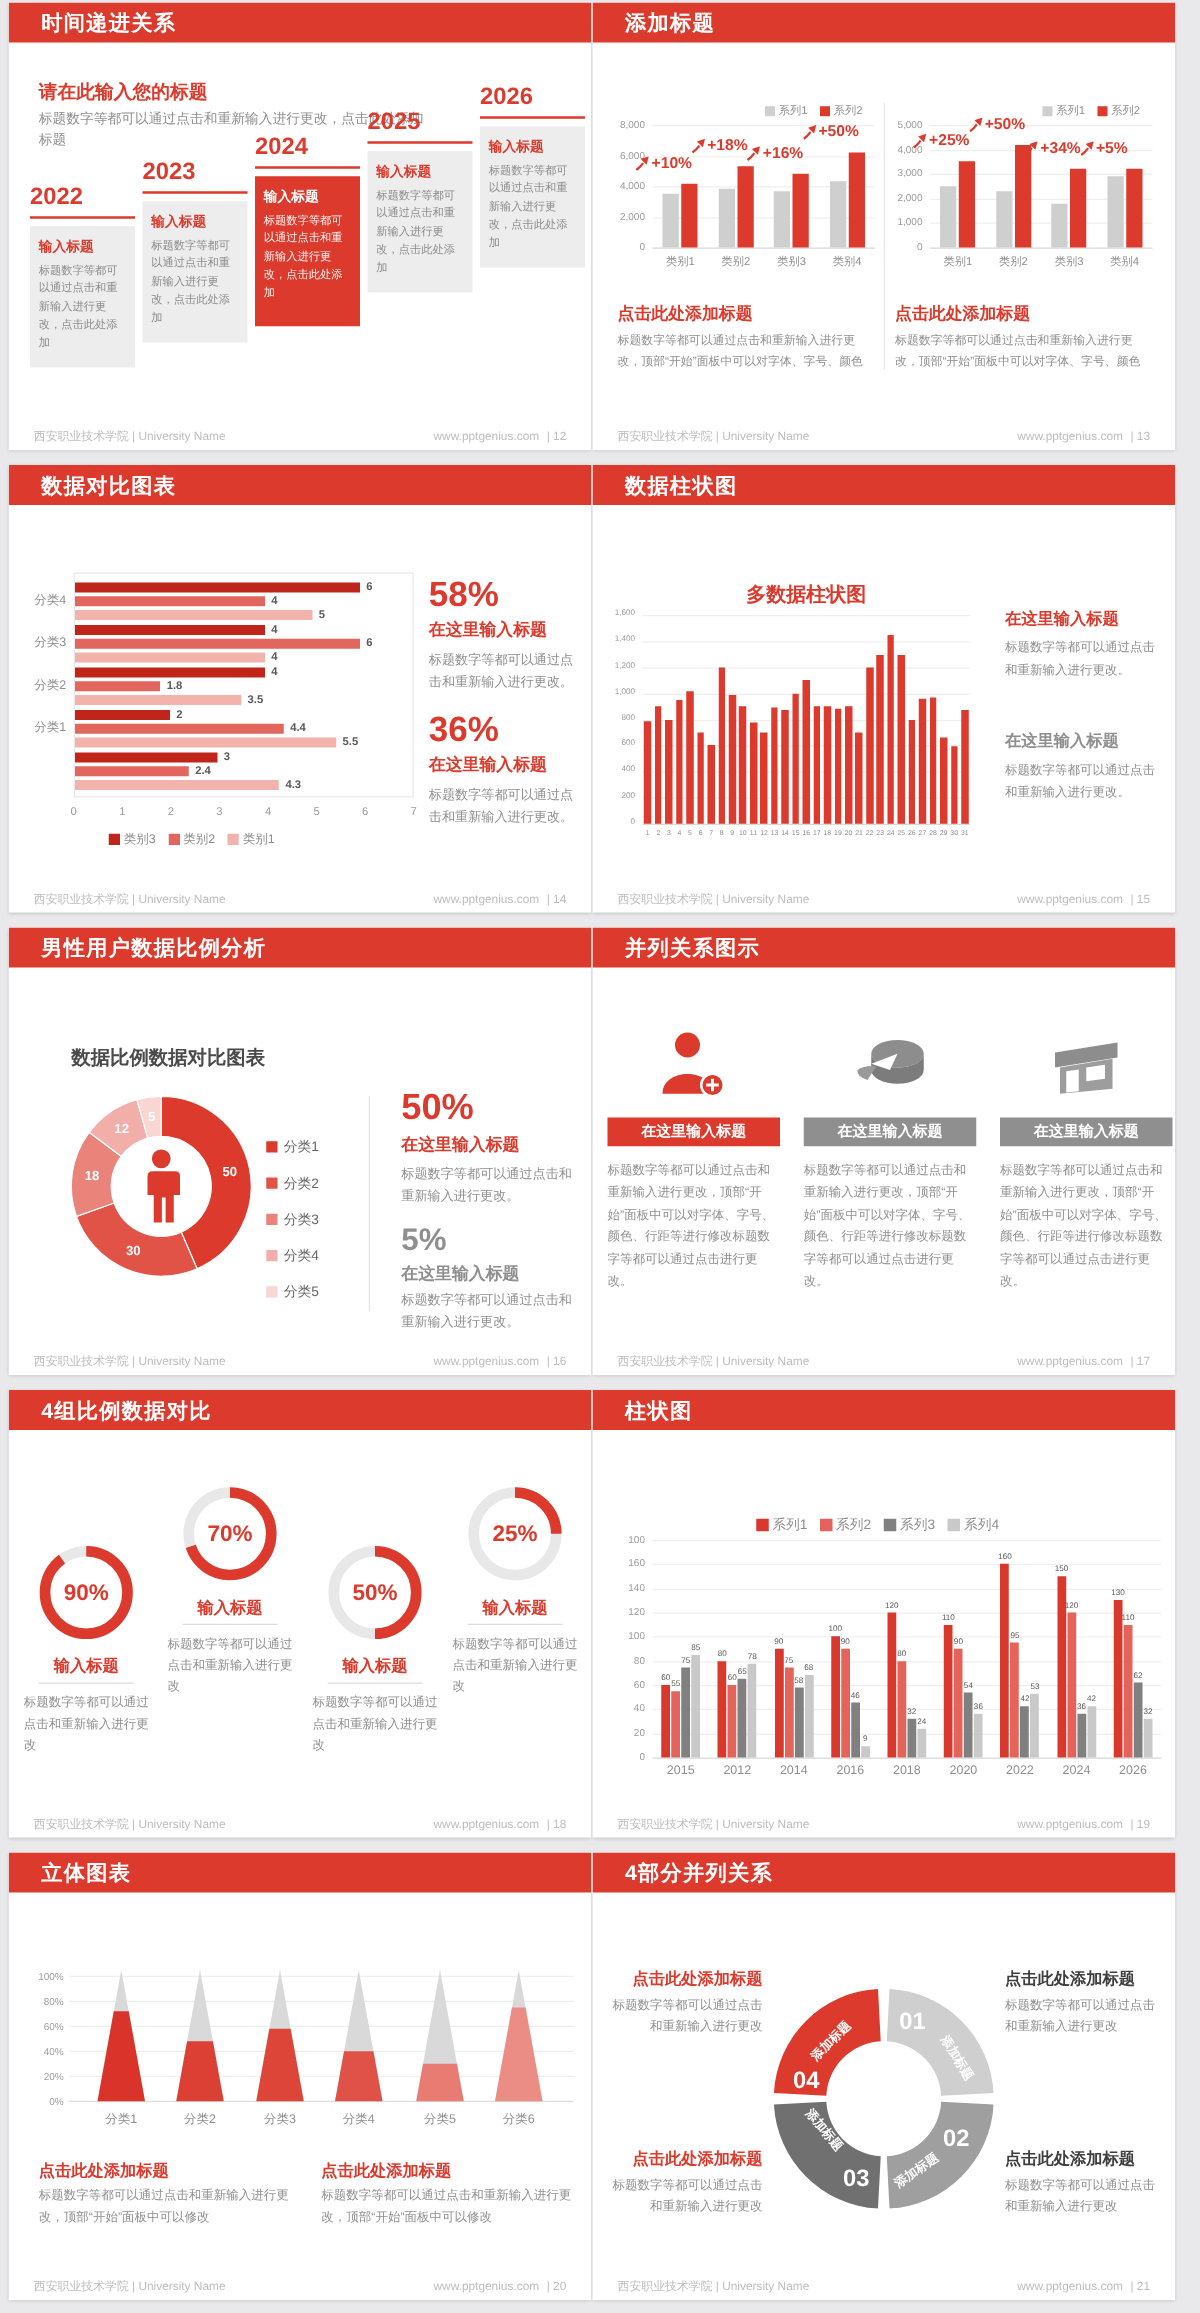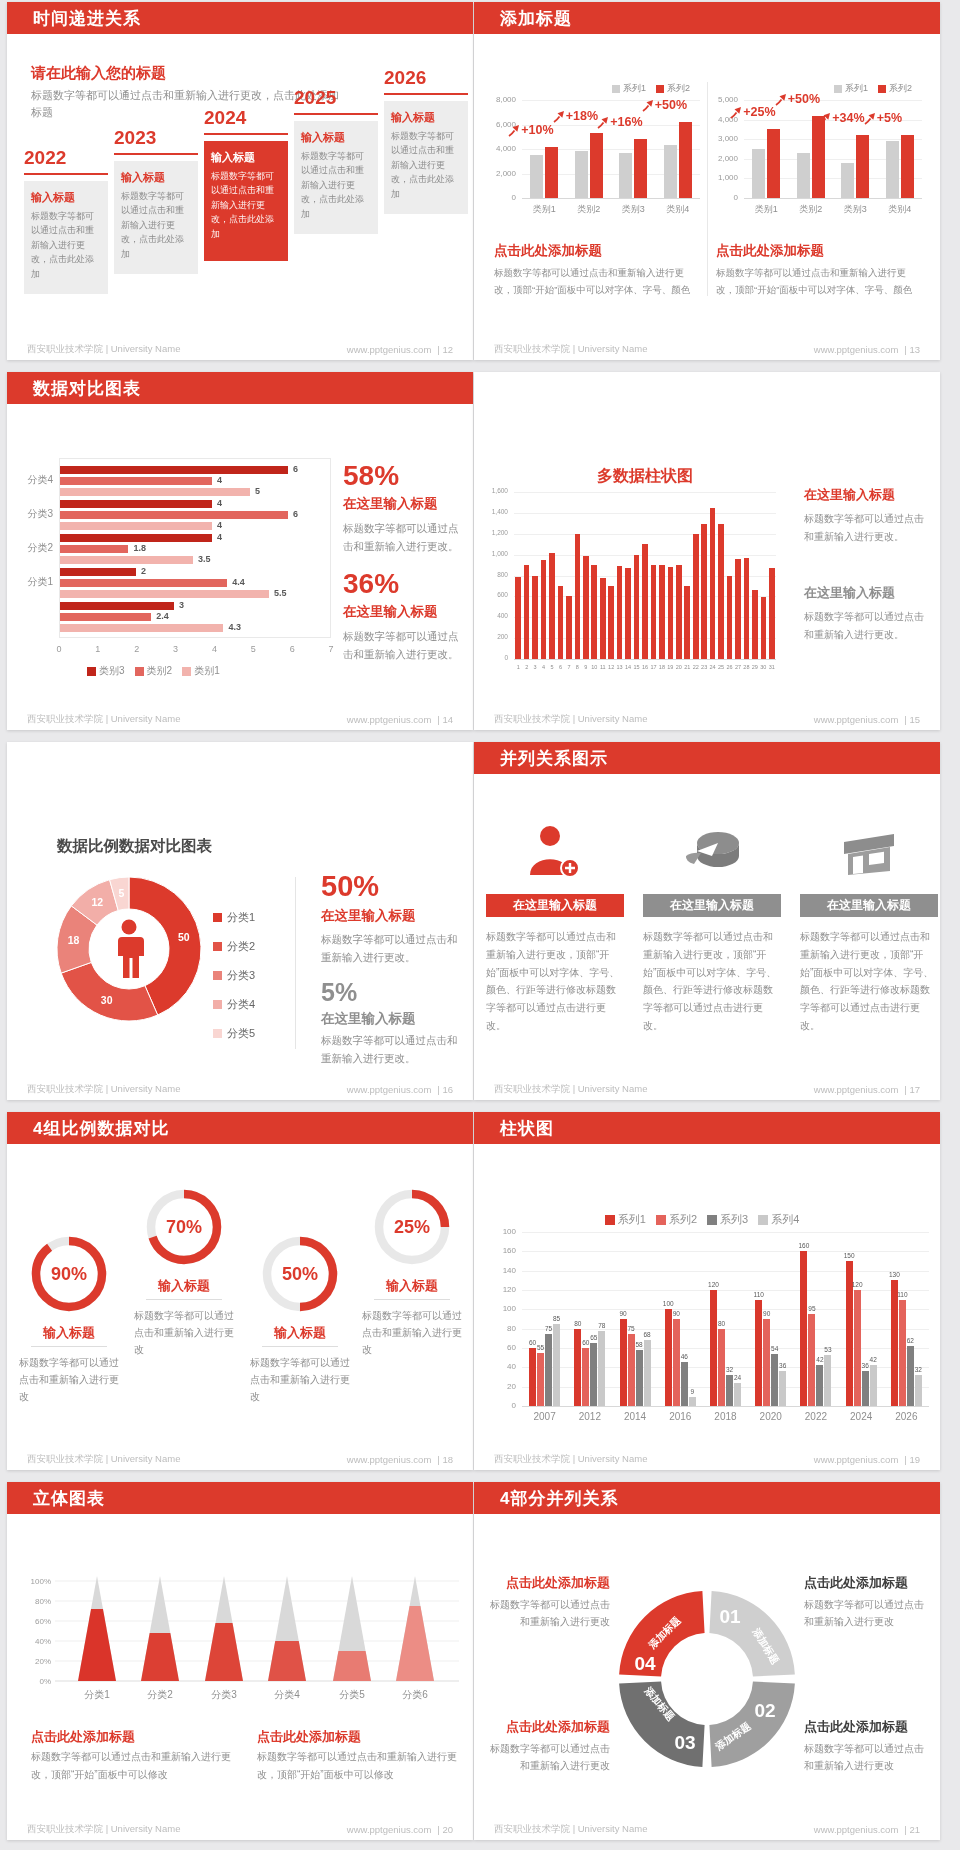--- a/index.html
+++ b/index.html
@@ -279,20 +279,23 @@
     <div class="sfoot">
       <span>西安职业技术学院 | University Name</span>
       <span class="fr">
           <span>www.pptgenius.com</span>
           <span>| 14</span>
         </span>
     </div>
   </div>
 
   <div class="slide">
+    <div class="shead">
+        <span>数据柱状图</span>
+      </div>
     <div class="sbody" id="b4">
         <div style="position: absolute; left: 40px; top: 94px; width: 262px; text-align: center; font-size: 16px; font-weight: bold; color: rgb(220, 58, 44);">多数据柱状图</div>
         <div style="position: absolute; left: 40px; top: 287px; width: 262px; height: 1px; background: rgb(216, 216, 216);"></div>
         <div style="position: absolute; left: 2px; top: 282px; width: 32px; text-align: right; font-size: 6.5px; color: rgb(155, 155, 155);">0</div>
         <div style="position: absolute; left: 40px; top: 266.125px; width: 262px; height: 1px; background: rgb(239, 239, 239);"></div>
         <div style="position: absolute; left: 2px; top: 261.125px; width: 32px; text-align: right; font-size: 6.5px; color: rgb(155, 155, 155);">200</div>
         <div style="position: absolute; left: 40px; top: 245.25px; width: 262px; height: 1px; background: rgb(239, 239, 239);"></div>
         <div style="position: absolute; left: 2px; top: 240.25px; width: 32px; text-align: right; font-size: 6.5px; color: rgb(155, 155, 155);">400</div>
         <div style="position: absolute; left: 40px; top: 224.375px; width: 262px; height: 1px; background: rgb(239, 239, 239);"></div>
         <div style="position: absolute; left: 2px; top: 219.375px; width: 32px; text-align: right; font-size: 6.5px; color: rgb(155, 155, 155);">600</div>
@@ -376,20 +379,23 @@
     <div class="sfoot">
       <span>西安职业技术学院 | University Name</span>
       <span class="fr">
           <span>www.pptgenius.com</span>
           <span>| 15</span>
         </span>
     </div>
   </div>
 
   <div class="slide">
+    <div class="shead">
+        <span>男性用户数据比例分析</span>
+      </div>
     <div class="sbody" id="b5">
         <div style="position: absolute; left: 50px; top: 94px; font-size: 15.5px; font-weight: bold; color: rgb(74, 74, 74);">数据比例数据对比图表</div>
         <div style="position: absolute; left: 40px; top: 125px; width: 164px; height: 164px;"><svg width="164" height="164">
             <path d="M82 10 A72 72 0 0 1 110.68487846892938 148.0392137083926 L97.93604359384966 118.68845206021811 A40 40 0 0 0 82 42 Z" fill="#dc3a2c" stroke="#fff" stroke-width="1"></path>
             <text x="136.82870891021008" y="74.10646326905251" text-anchor="middle" font-size="10.5" font-weight="bold" fill="#fff">50</text>
             <path d="M110.68487846892938 148.0392137083926 A72 72 0 0 1 14.157213607444945 106.11133207631104 L44.30956311524719 95.39518448683947 A40 40 0 0 0 97.93604359384966 118.68845206021811 Z" fill="#e25347" stroke="#fff" stroke-width="1"></path>
             <text x="59.689538968610506" y="136.86383288430537" text-anchor="middle" font-size="10.5" font-weight="bold" fill="#fff">30</text>
             <path d="M14.157213607444945 106.11133207631104 A72 72 0 0 1 24.33425255204017 38.88780252332161 L49.963473640022315 58.04877917962312 A40 40 0 0 0 44.30956311524719 95.39518448683947 Z" fill="#ea837a" stroke="#fff" stroke-width="1"></path>
             <text x="26.63091419912724" y="77.11761742846397" text-anchor="middle" font-size="10.5" font-weight="bold" fill="#fff">18</text>
             <path d="M24.33425255204017 38.88780252332161 A72 72 0 0 1 62.57463247669425 12.669955310958457 L71.20812915371903 43.48330850608803 A40 40 0 0 0 49.963473640022315 58.04877917962312 Z" fill="#f2aea8" stroke="#fff" stroke-width="1"></path>
@@ -570,21 +576,21 @@
         <div style="position: absolute; left: 48px; top: 120px; width: 407px; height: 1px; background: rgb(239, 239, 239);"></div>
         <div style="position: absolute; left: 5px; top: 115px; width: 37px; text-align: right; font-size: 8px; color: rgb(155, 155, 155);">100</div>
         <div style="position: absolute; left: 55.1111px; top: 236px; width: 7px; height: 58px; background: rgb(217, 56, 44);"></div>
         <div style="position: absolute; left: 48.1111px; top: 227px; width: 21px; text-align: center; font-size: 6.5px; color: rgb(89, 89, 89);">60</div>
         <div style="position: absolute; left: 63.1111px; top: 240.833px; width: 7px; height: 53.1667px; background: rgb(228, 99, 91);"></div>
         <div style="position: absolute; left: 56.1111px; top: 231.833px; width: 21px; text-align: center; font-size: 6.5px; color: rgb(89, 89, 89);">55</div>
         <div style="position: absolute; left: 71.1111px; top: 221.5px; width: 7px; height: 72.5px; background: rgb(128, 128, 128);"></div>
         <div style="position: absolute; left: 64.1111px; top: 212.5px; width: 21px; text-align: center; font-size: 6.5px; color: rgb(89, 89, 89);">75</div>
         <div style="position: absolute; left: 79.1111px; top: 211.833px; width: 7px; height: 82.1667px; background: rgb(201, 201, 201);"></div>
         <div style="position: absolute; left: 72.1111px; top: 202.833px; width: 21px; text-align: center; font-size: 6.5px; color: rgb(89, 89, 89);">85</div>
-        <div style="position: absolute; left: 48px; top: 299px; width: 45.2222px; text-align: center; font-size: 10px; color: rgb(143, 143, 143);">2007</div>
+        <div style="position: absolute; left: 48px; top: 299px; width: 45.2222px; text-align: center; font-size: 10px; color: rgb(143, 143, 143);">2015</div>
         <div style="position: absolute; left: 100.333px; top: 216.667px; width: 7px; height: 77.3333px; background: rgb(217, 56, 44);"></div>
         <div style="position: absolute; left: 93.3333px; top: 207.667px; width: 21px; text-align: center; font-size: 6.5px; color: rgb(89, 89, 89);">80</div>
         <div style="position: absolute; left: 108.333px; top: 236px; width: 7px; height: 58px; background: rgb(228, 99, 91);"></div>
         <div style="position: absolute; left: 101.333px; top: 227px; width: 21px; text-align: center; font-size: 6.5px; color: rgb(89, 89, 89);">60</div>
         <div style="position: absolute; left: 116.333px; top: 231.167px; width: 7px; height: 62.8333px; background: rgb(128, 128, 128);"></div>
         <div style="position: absolute; left: 109.333px; top: 222.167px; width: 21px; text-align: center; font-size: 6.5px; color: rgb(89, 89, 89);">65</div>
         <div style="position: absolute; left: 124.333px; top: 218.6px; width: 7px; height: 75.4px; background: rgb(201, 201, 201);"></div>
         <div style="position: absolute; left: 117.333px; top: 209.6px; width: 21px; text-align: center; font-size: 6.5px; color: rgb(89, 89, 89);">78</div>
         <div style="position: absolute; left: 93.2222px; top: 299px; width: 45.2222px; text-align: center; font-size: 10px; color: rgb(143, 143, 143);">2012</div>
         <div style="position: absolute; left: 145.556px; top: 207px; width: 7px; height: 87px; background: rgb(217, 56, 44);"></div>

